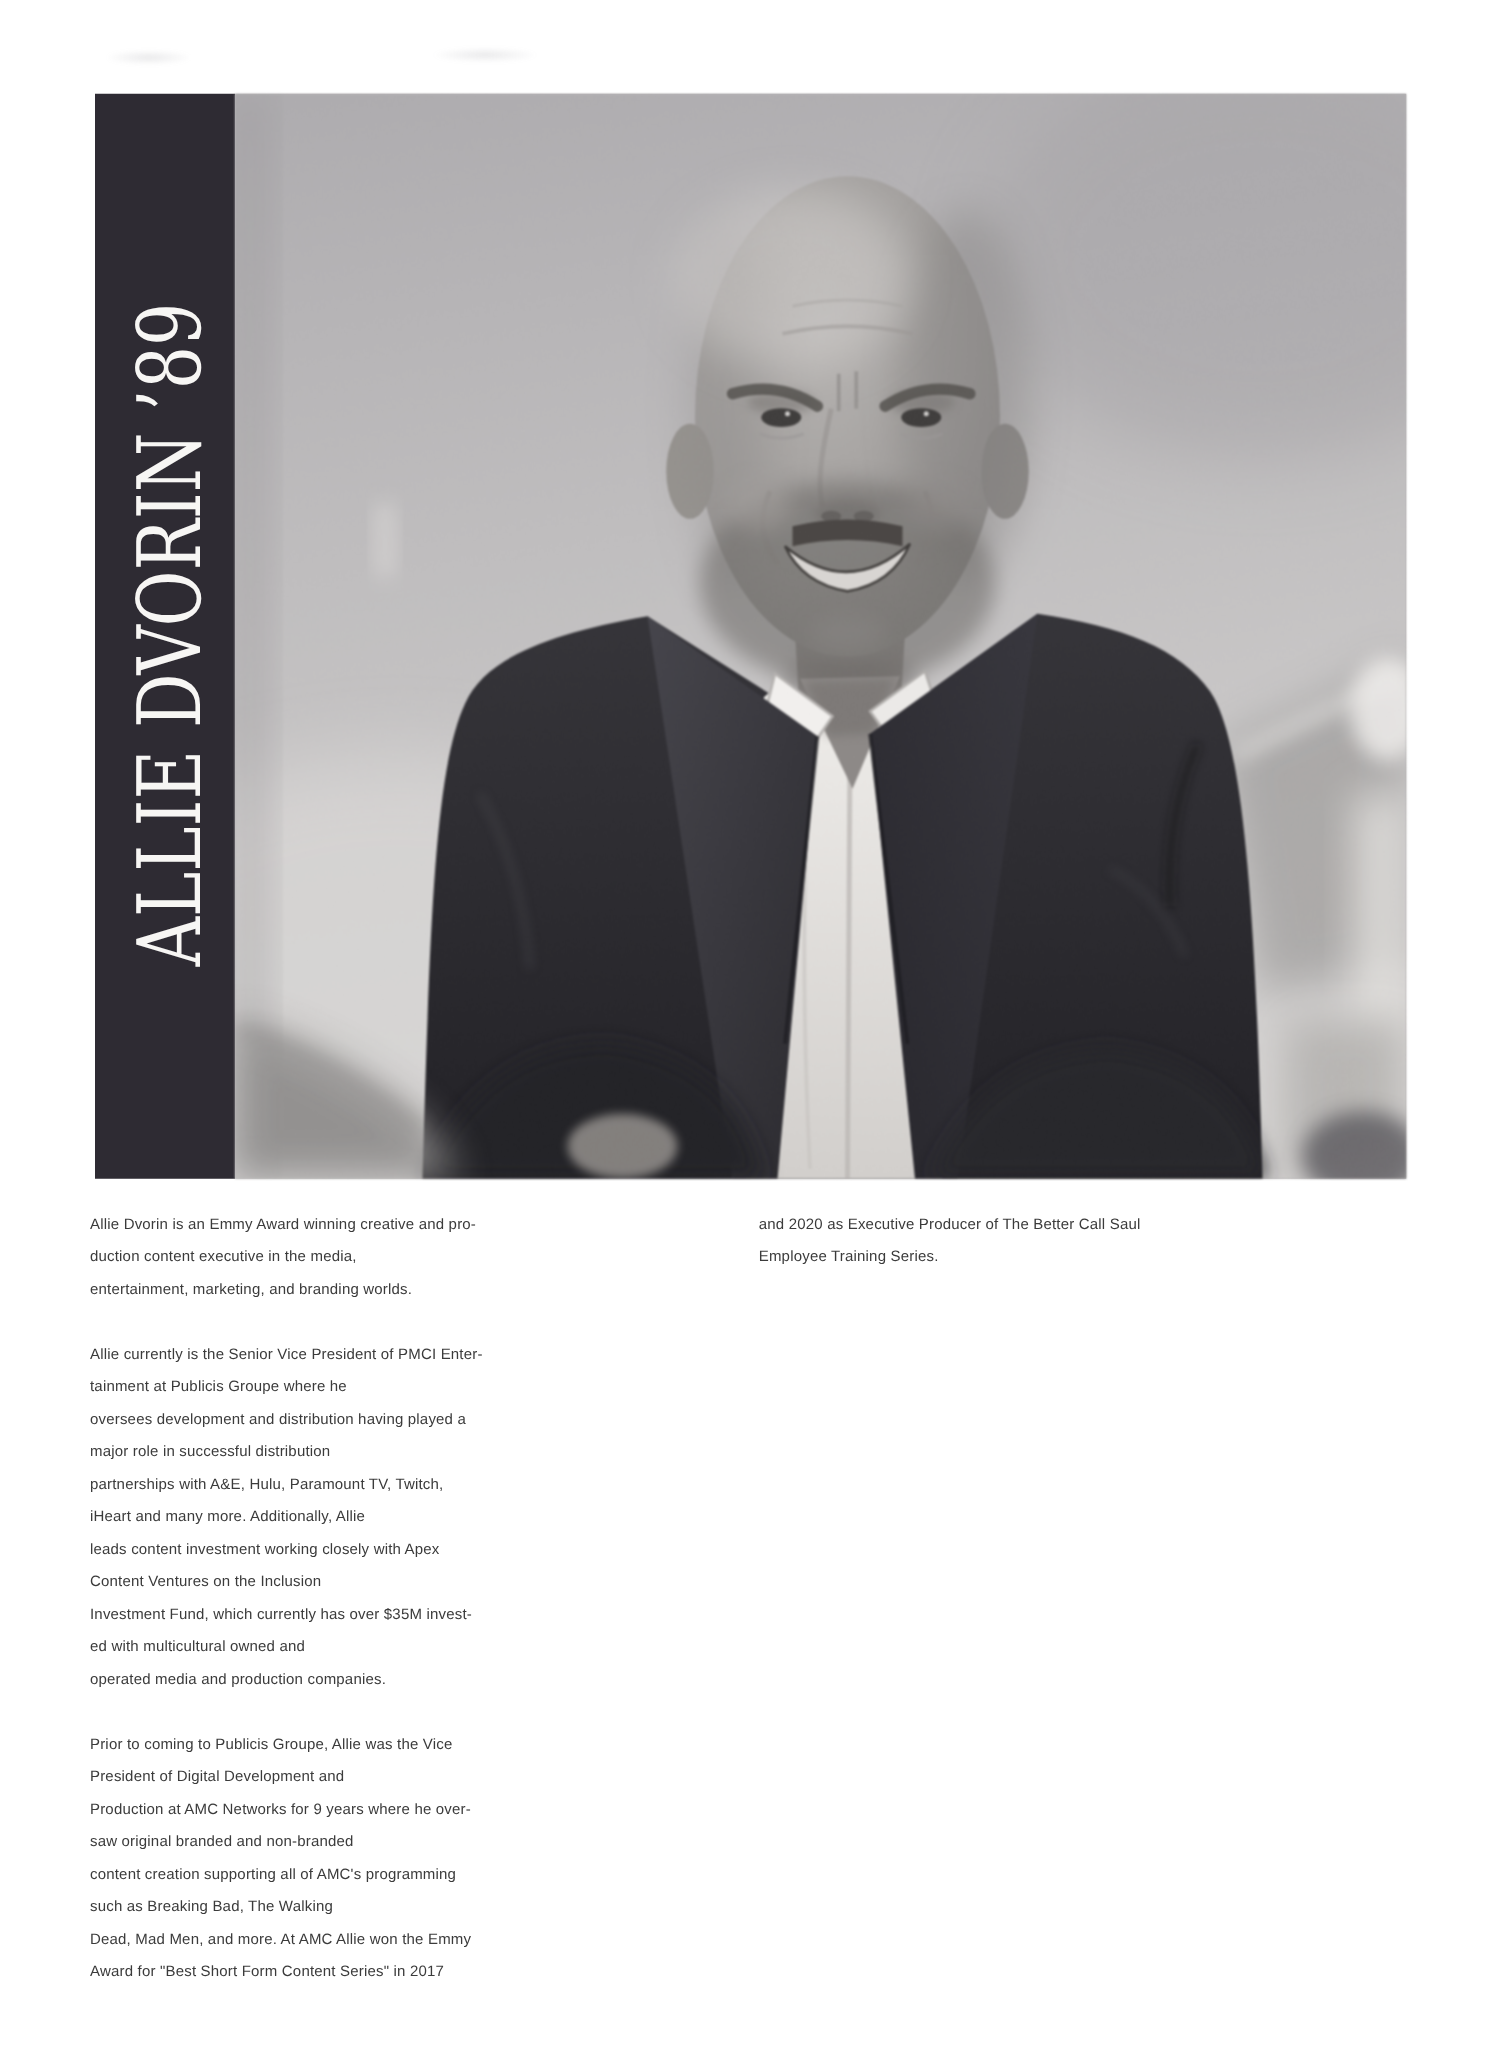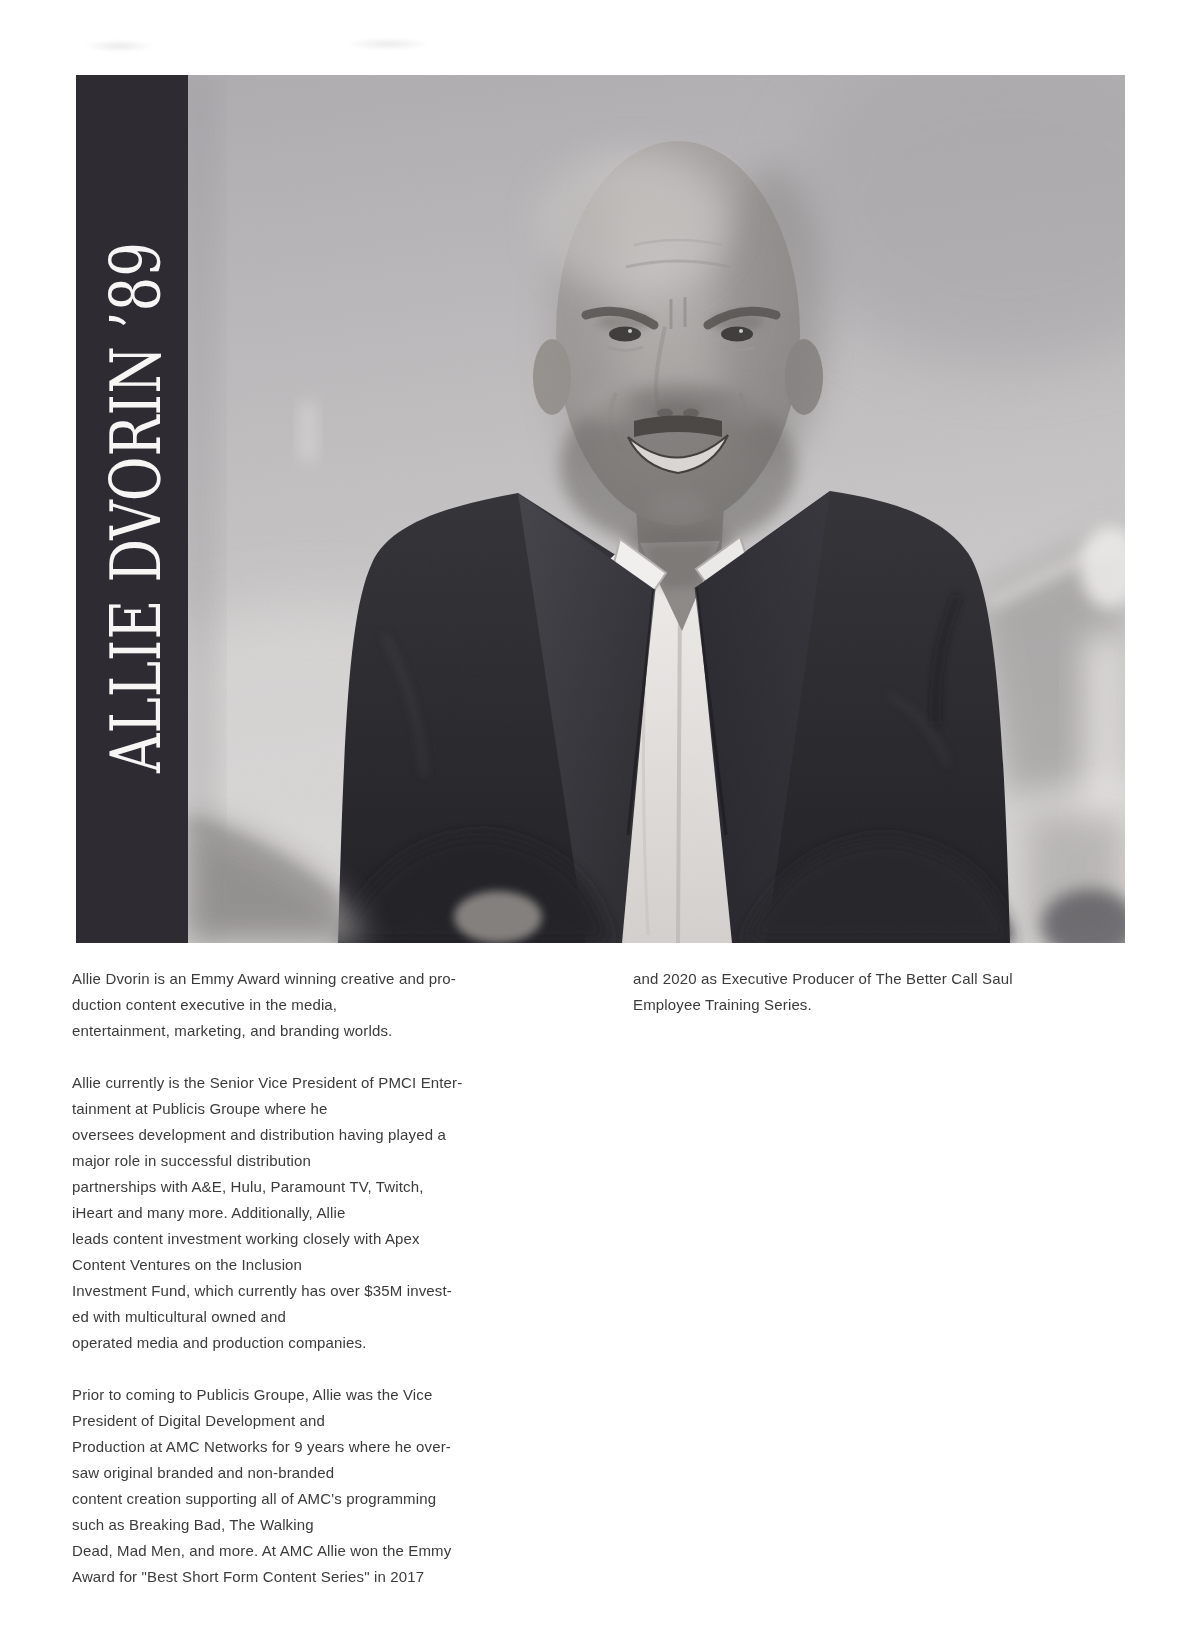--- a/index.html
+++ b/index.html
@@ -28,24 +28,24 @@
   }
 
   .photo{
     position:absolute;left:188px;top:75px;width:937px;height:868px;
     background:#bab8b9;
   }
   .photo svg{display:block;width:937px;height:868px;filter:blur(.7px);}
 
   .bio-col{position:absolute;top:966px;}
   .bio-col.left{left:72px;width:540px;}
-  .bio-col.right{left:633px;width:530px;}
+  .bio-col.right{left:607px;width:530px;}
   .bio-col p{
     margin:0 0 26px 0;
-    font-size:15px;line-height:26px;letter-spacing:.15px;
+    font-size:12px;line-height:26px;letter-spacing:.15px;
     color:var(--body-text,#3b3b3b);
     white-space:pre-line;
   }
 </style>
 </head>
 <body>
 
 <div class="page">
 
   <div class="smudge s1"></div>

